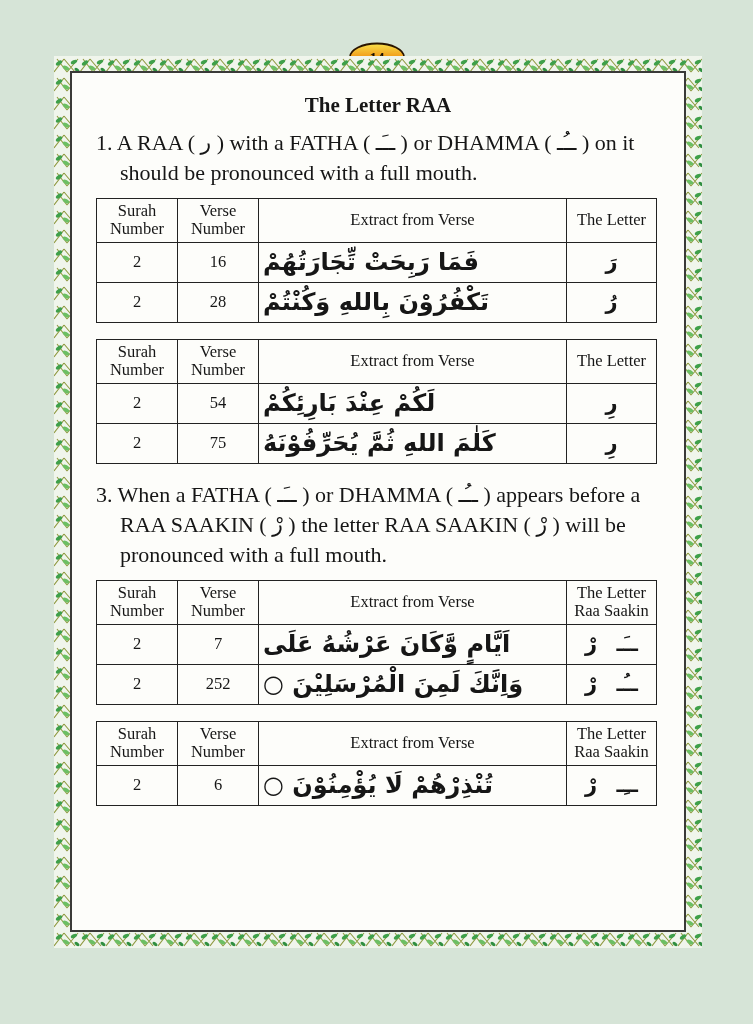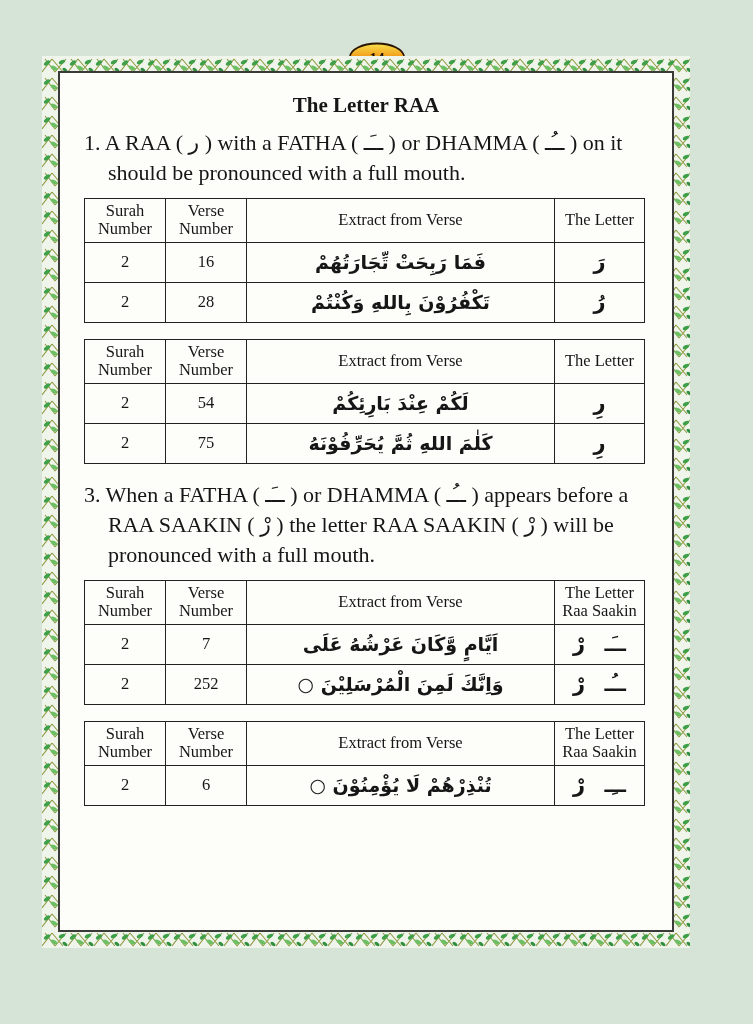--- a/index.html
+++ b/index.html
@@ -5,21 +5,21 @@
   html,body{margin:0;padding:0;}
   body{
     width:753px;height:1024px;position:relative;overflow:hidden;
     background:#d6e4d7;
     font-family:"Liberation Serif","DejaVu Sans",serif;
     color:#161616;
   }
   
   .badge-wrap{position:absolute;top:40px;left:50%;transform:translateX(-50%);font-family:Liberation Serif, serif;}
   
-  .frame{position:absolute;left:42px;top:56px;width:648px;height:892px;}
+  .frame{position:absolute;left:54px;top:56px;width:648px;height:892px;}
   .frame svg.vines{position:absolute;left:0;top:0;}
   
   .page{
     position:absolute;left:16px;top:15px;right:16px;bottom:16px;
     background:#fdfdfa;border:2px solid #3a3a38;
     padding:6px 24px 0 24px;box-sizing:border-box;
   }
   .title{
     text-align:center;font-weight:bold;font-size:21px;margin:14px 0 10px 0;
   }
@@ -36,23 +36,23 @@
     border:1.6px solid #222;padding:1px 4px;box-sizing:border-box;
   }
   table.qtable th{
     font-weight:normal;font-size:16.5px;line-height:1.1;
     text-align:center;height:44px;
   }
   td.num{
     text-align:center;font-size:16.5px;height:40px;
   }
   td.extract{
-    direction:rtl;text-align:center;padding-right:14px;
+    direction:rtl;text-align:left;padding-right:14px;
     font-family:"DejaVu Sans","Liberation Serif",sans-serif;
-    font-size:19px;font-weight:700;height:40px;
+    font-size:24px;font-weight:700;height:40px;
   }
   td.letter{
     direction:rtl;text-align:center;
     font-family:"DejaVu Sans","Liberation Serif",sans-serif;
     font-size:21px;font-weight:700;word-spacing:12px;height:40px;
   }
   .col-surah{width:81px;}
   .col-verse{width:81px;}
   .col-extract{width:308px;}
   .col-letter{width:90px;}

